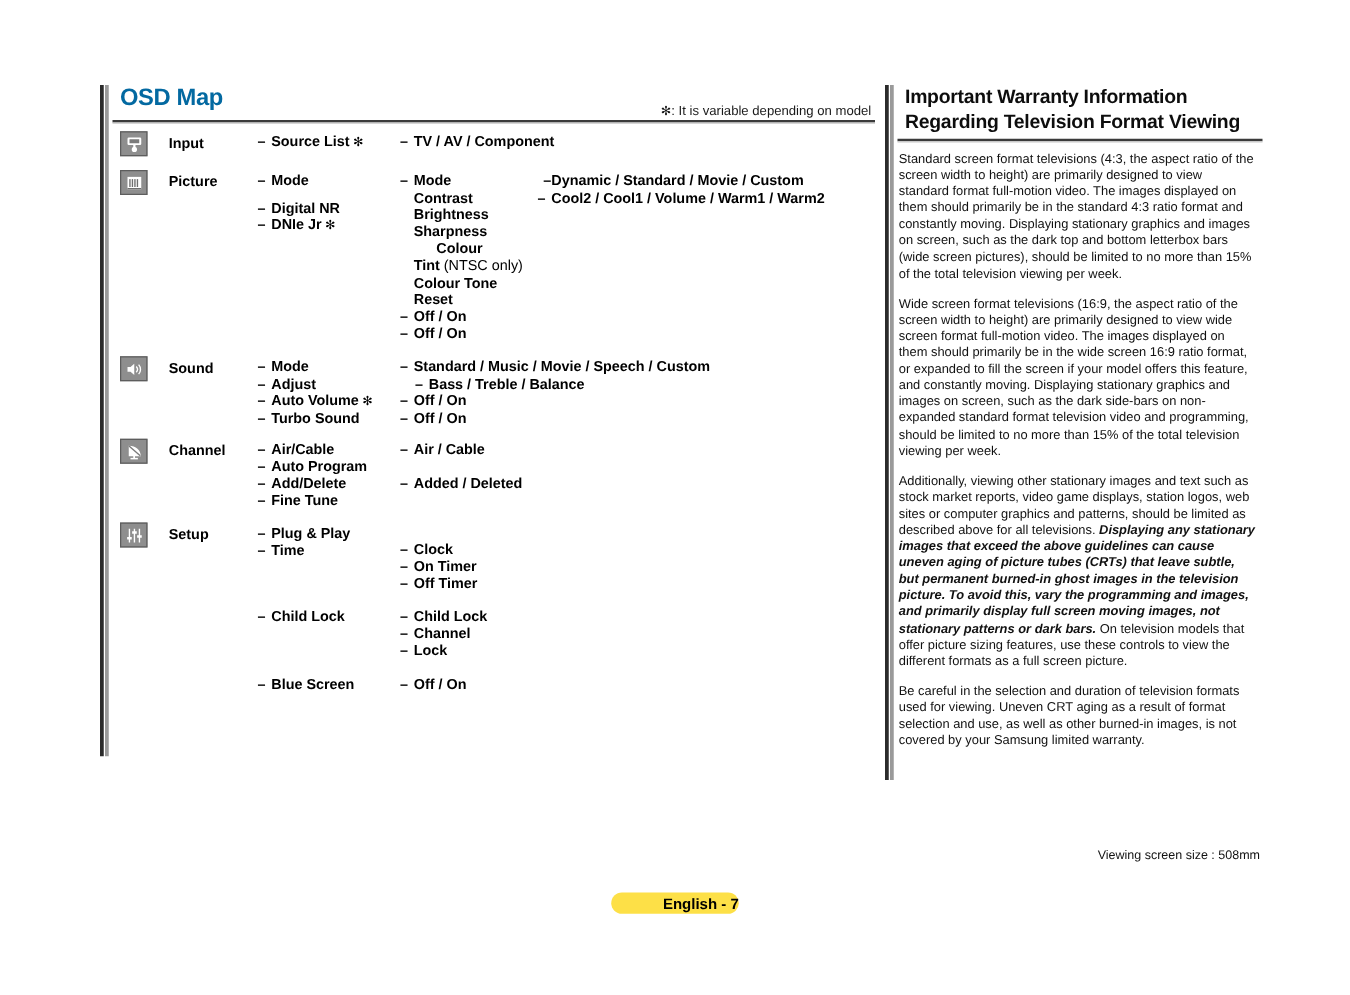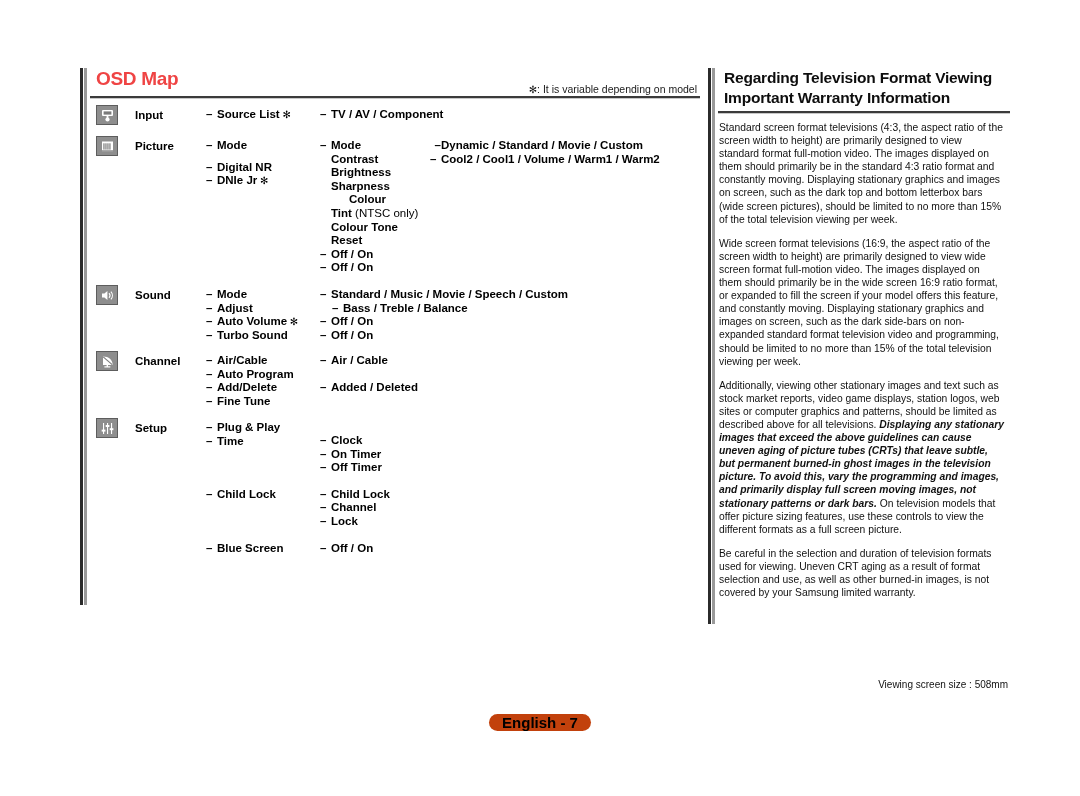--- a/index.html
+++ b/index.html
@@ -37,21 +37,21 @@
   #osd-bar-dark  { left: 0px; height: 70px; }
   #osd-bar-light { left: 4px; height: 70px; }
 
   .section-title {
     font-size: 19px;
     font-weight: bold;
     letter-spacing: -0.3px;
     line-height: 22px;
     margin: 0;
     padding: 0 0 0 16px;
-    color: #ef4444;
+    color: #0369a1;
   }
 
   #osd-head-row {
     position: relative;
     height: 28px;
   }
   #osd-note {
     position: absolute;
     right: 8px;
     bottom: 1px;
@@ -177,25 +177,25 @@
     color: #111111;
     white-space: nowrap;
   }
   #page-pill {
     position: absolute;
     left: 489px;
     top: 714px;
     width: 102px;
     height: 17px;
     border-radius: 9px;
-    background: #c2410c;
+    background: #fde047;
     display: flex;
     align-items: center;
-    justify-content: center;
-    font-size: 15px;
+    justify-content: flex-end;
+    font-size: 12px;
     font-weight: bold;
     color: #000000;
   }
 </style>
 </head>
 <body>
 
 <div id="left-column">
   <div class="side-rule" id="osd-bar-dark" style="height: 537.4px;"></div>
   <div class="side-rule light" id="osd-bar-light" style="height: 537.4px;"></div>
@@ -337,22 +337,22 @@
         <div class="col4" style="top: 0px;"></div>
       </div>
     </div>
 </div>
 
 <div id="right-column">
   <div class="side-rule" id="warr-bar-dark" style="height: 556px;"></div>
   <div class="side-rule light" id="warr-bar-light" style="height: 556px;"></div>
 
   <div id="warr-title">
+    <div>Important Warranty Information</div>
     <div>Regarding Television Format Viewing</div>
-    <div>Important Warranty Information</div>
   </div>
   <div id="warr-head-rule"></div>
   <div id="warr-body">
       <p><span>Standard screen format televisions (4:3, the aspect ratio of the screen width to height) are primarily designed to view standard format full-motion video. The images displayed on them should primarily be in the standard 4:3 ratio format and constantly moving. Displaying stationary graphics and images on screen, such as the dark top and bottom letterbox bars (wide screen pictures), should be limited to no more than 15% of the total television viewing per week.</span></p>
       <p><span>Wide screen format televisions (16:9, the aspect ratio of the screen width to height) are primarily designed to view wide screen format full-motion video. The images displayed on them should primarily be in the wide screen 16:9 ratio format, or expanded to fill the screen if your model offers this feature, and constantly moving. Displaying stationary graphics and images on screen, such as the dark side-bars on non-expanded standard format television video and programming, should be limited to no more than 15% of the total television viewing per week.</span></p>
       <p><span>Additionally, viewing other stationary images and text such as stock market reports, video game displays, station logos, web sites or computer graphics and patterns, should be limited as described above for all televisions. </span><span class="em">Displaying any stationary images that exceed the above guidelines can cause uneven aging of picture tubes (CRTs) that leave subtle, but permanent burned-in ghost images in the television picture. To avoid this, vary the programming and images, and primarily display full screen moving images, not stationary patterns or dark bars.</span><span> On television models that offer picture sizing features, use these controls to view the different formats as a full screen picture.</span></p>
       <p><span>Be careful in the selection and duration of television formats used for viewing. Uneven CRT aging as a result of format selection and use, as well as other burned-in images, is not covered by your Samsung limited warranty.</span></p>
     </div>
 </div>
 

